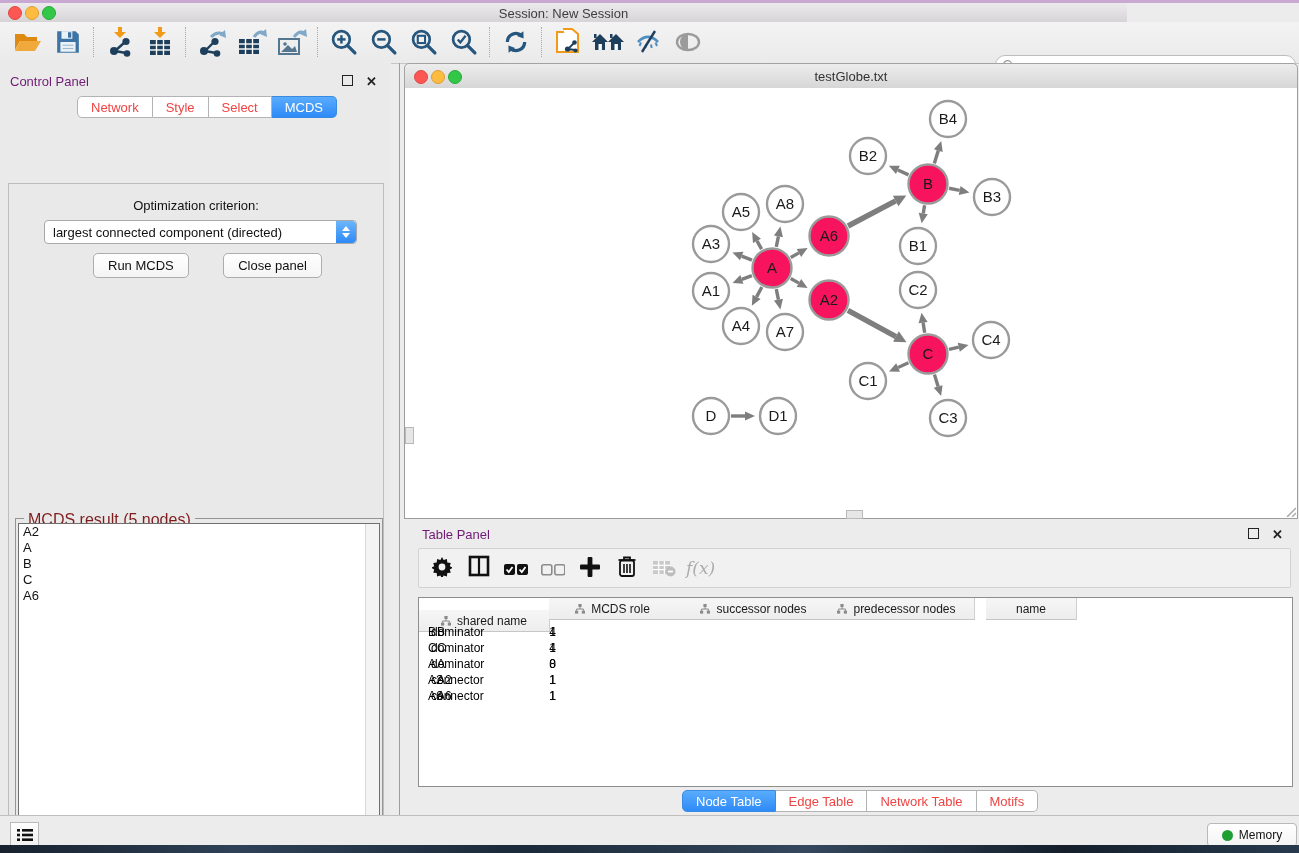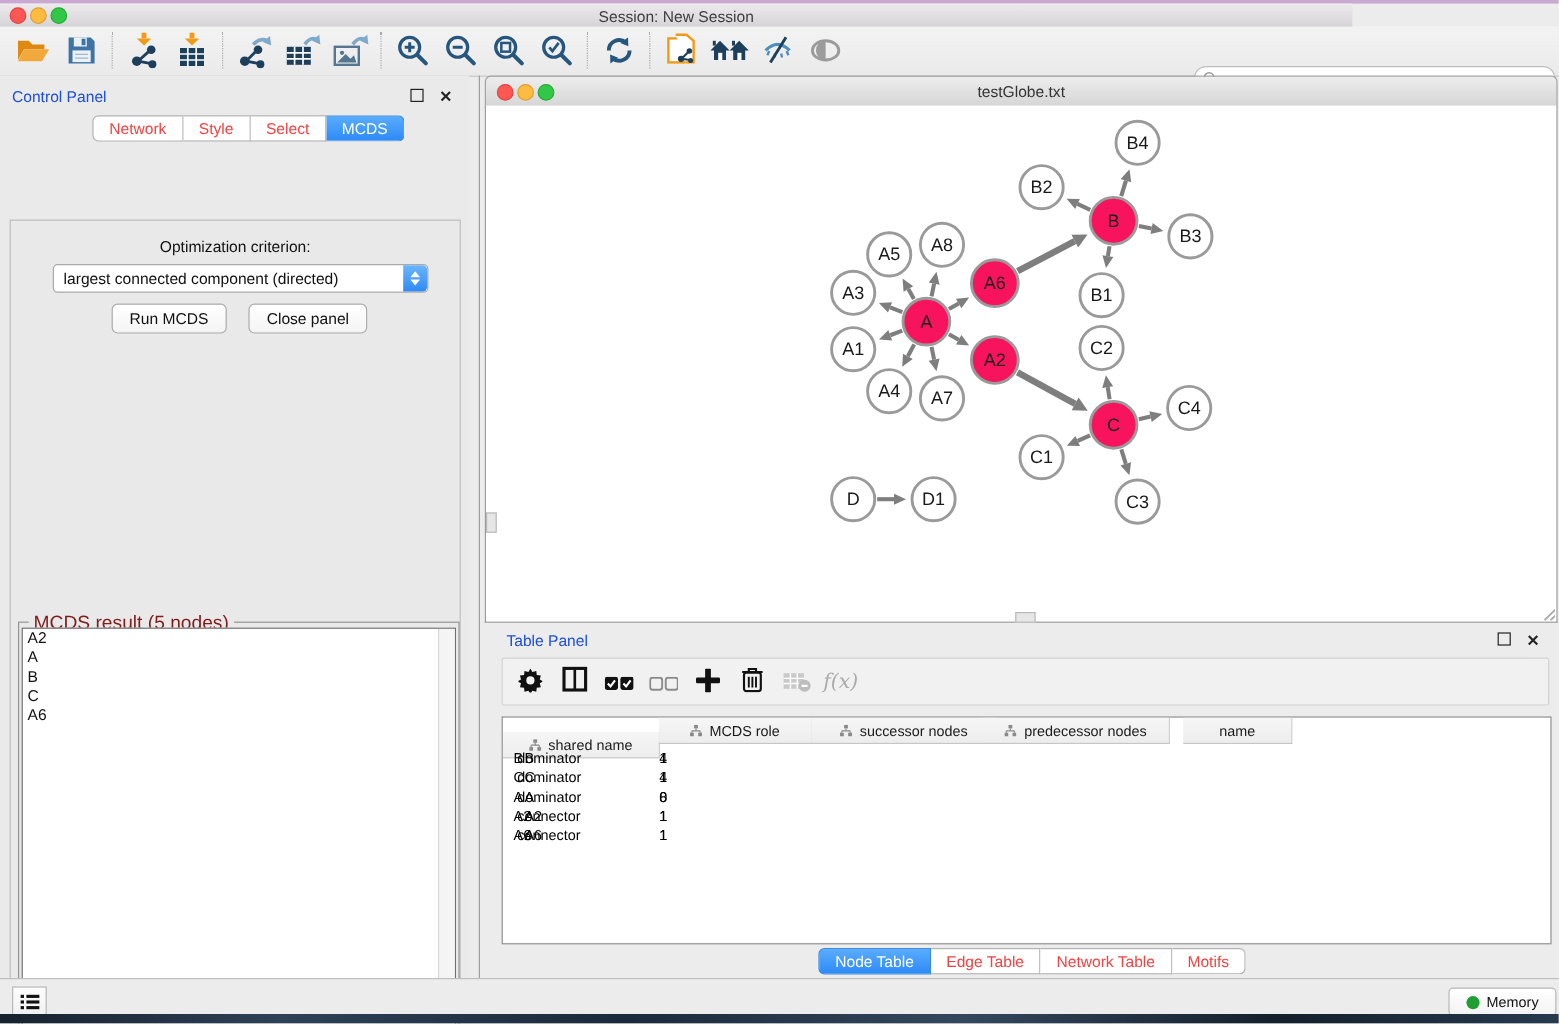--- a/index.html
+++ b/index.html
@@ -24,21 +24,21 @@
   #toolbar{left:0;top:22px;width:1299px;height:41px;background:linear-gradient(#F3F3F3,#EAEAEA);border-bottom:1px solid #C6C6C6;}
   .tb-icon{display:inline-flex;align-items:center;justify-content:center;width:40px;height:34px;vertical-align:middle;}
   .tb-sep{display:inline-block;width:1px;height:30px;border-left:1px dotted #A9A9A9;margin:0 5px;vertical-align:middle;}
   #toolbar-inner{padding:3px 0 0 8px;white-space:nowrap;}
   #search-field{left:995px;top:33px;width:293px;height:18px;background:#fff;border:1px solid #BDBDBD;border-radius:10px;display:flex;align-items:center;padding-left:6px;}
   #search-input{border:none;outline:none;font-size:12px;width:250px;background:transparent;}
 
   
   #control-panel{left:0;top:63px;width:391px;height:752px;background:#EAEAEA;}
   #cp-divider{left:399px;top:63px;width:1px;height:752px;background:#9E9E9E;}
-  .panel-title{font-size:13px;color:#1d4ed8;}
+  .panel-title{font-size:13px;color:#701a75;}
   .win-btn{display:inline-block;font-size:11px;color:#222;margin-left:9px;cursor:default;}
   .sq-btn{display:inline-block;width:9px;height:9px;border:1.5px solid #222;margin-left:9px;}
   .seg-bar{display:flex;}
   .seg{background:#fff;border:1px solid #B3B3B3;border-left:none;font-size:13px;color:#ef4444;display:flex;align-items:center;justify-content:center;height:20px;}
   .seg.first{border-left:1px solid #B3B3B3;border-radius:5px 0 0 5px;}
   .seg.last{border-radius:0 5px 5px 0;}
   .seg.selected{background:linear-gradient(#59ACFD,#2E8AF7);color:#fff;border-color:#3A8BE0;}
   #cp-content{left:8px;top:120px;width:374px;height:688px;border:1px solid #BDBDBD;background:#E9E9E9;}
   #opt-label{width:100%;text-align:center;top:14px;font-size:13px;color:#111;}
   #criterion-select{left:35px;top:36px;width:311px;height:22px;background:#fff;border:1px solid #A9A9A9;border-radius:4px;display:flex;align-items:center;}
@@ -251,21 +251,21 @@
       <div class="abs" id="opt-label">Optimization criterion:</div>
       <div class="abs" id="criterion-select">
         <div id="criterion-text">largest connected component (directed)</div>
         <div id="select-cap">
           <div class="chev up"></div>
             <div class="chev down"></div>
         </div>
       </div>
       <div class="abs" style="left:84px;top:69px;">
         <span class="cp-btn">Run MCDS</span>
-        <span class="cp-btn" style="margin-left:14px;">Close panel</span>
+        <span class="cp-btn" style="margin-left:30px;">Close panel</span>
       </div>
       <div class="abs" id="mcds-group">
         <div class="abs" id="mcds-legend">MCDS result (5 nodes)</div>
         <div class="abs" id="mcds-list">
           <div id="mcds-items">
               <div class="mcds-item">A2</div>
               <div class="mcds-item">A</div>
               <div class="mcds-item">B</div>
               <div class="mcds-item">C</div>
               <div class="mcds-item">A6</div>

